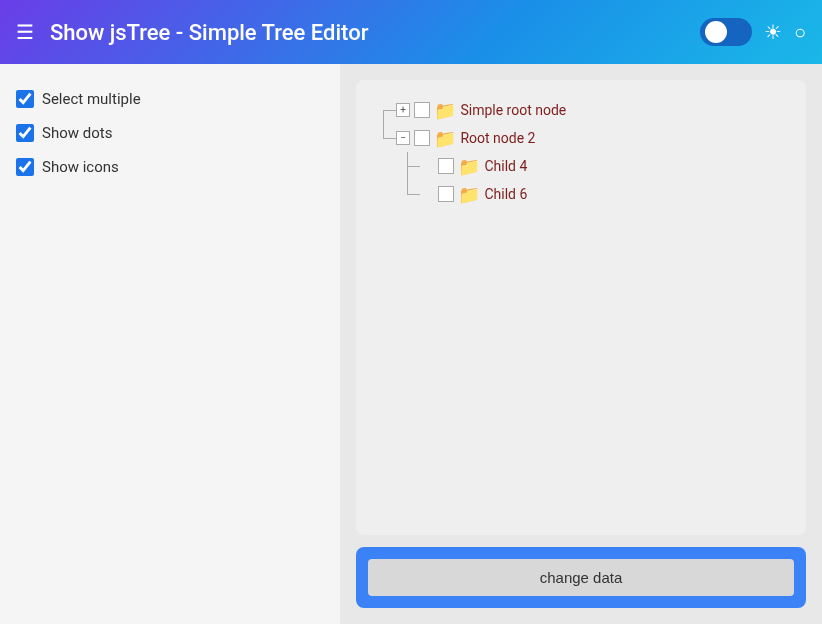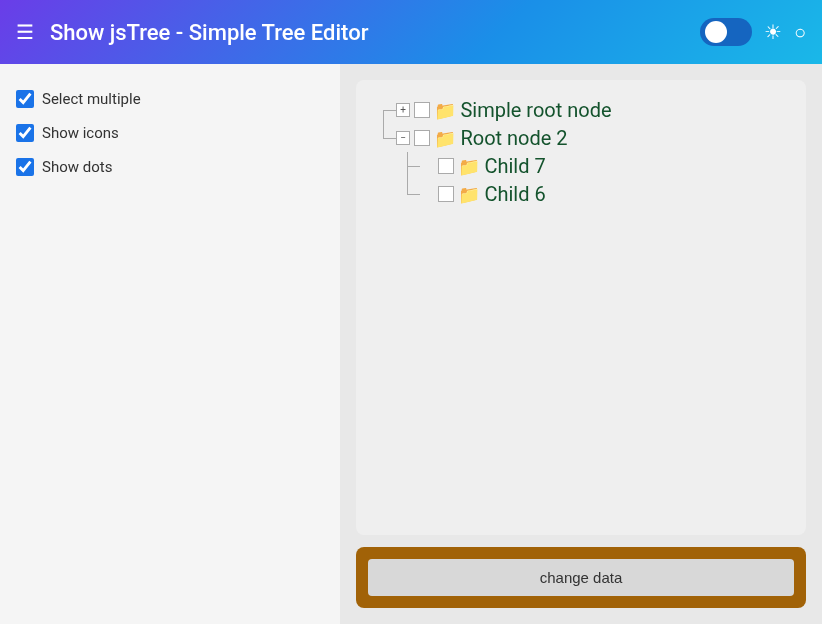--- a/index.html
+++ b/index.html
@@ -142,27 +142,27 @@
       background: white;
       flex-shrink: 0;
     }
 
     .folder-icon {
       font-size: 18px;
       flex-shrink: 0;
     }
 
     .node-label {
-      font-size: 20px;
-      color: #14532d;
+      font-size: 14px;
+      color: #7f1d1d;
     }
 
     
     .button-panel {
-      background: #a16207;
+      background: #3b82f6;
       border-radius: 8px;
       padding: 12px;
       display: flex;
       align-items: center;
       justify-content: center;
     }
 
     .change-data-btn {
       background: #d8d8d8;
       border: none;
@@ -201,28 +201,28 @@
 
   <div class="sidebar">
 
     <label class="checkbox-item">
       <input type="checkbox" checked="" style="">
       <span class="checkbox-label">Select multiple</span>
     </label>
 
     <label class="checkbox-item">
       <input type="checkbox" checked="" style="">
+      <span class="checkbox-label">Show dots</span>
+    </label>
+
+    <label class="checkbox-item">
+      <input type="checkbox" checked="" style="">
       <span class="checkbox-label">Show icons</span>
     </label>
 
-    <label class="checkbox-item">
-      <input type="checkbox" checked="" style="">
-      <span class="checkbox-label">Show dots</span>
-    </label>
-
 
   </div>
 
   <div class="content">
 
     <div class="tree-panel">
       <div class="tree">
 
         <div class="tree-row">
 
@@ -264,21 +264,21 @@
 
             <div style="position:absolute; left:11px; top:0; bottom:0; width:1px; background:#aaa;"></div>
             <div style="position:absolute; left:11px; top:50%; width:13px; height:1px; background:#aaa;"></div>
           </div>
           <div class="expand-space"></div>
           <div style="width:4px;"></div>
           <div class="node-checkbox"></div>
           <div style="width:4px;"></div>
           <span class="folder-icon">📁</span>
           <div style="width:4px;"></div>
-          <span class="node-label">Child 7</span>
+          <span class="node-label">Child 4</span>
         </div>
 
         <div class="tree-row">
           <div style="width:24px; height:28px; position:relative; flex-shrink:0;">
             
           </div>
           <div style="width:24px; height:28px; position:relative; flex-shrink:0;">
 
             <div style="position:absolute; left:11px; top:0; height:50%; width:1px; background:#aaa;"></div>
             <div style="position:absolute; left:11px; top:50%; width:13px; height:1px; background:#aaa;"></div>

